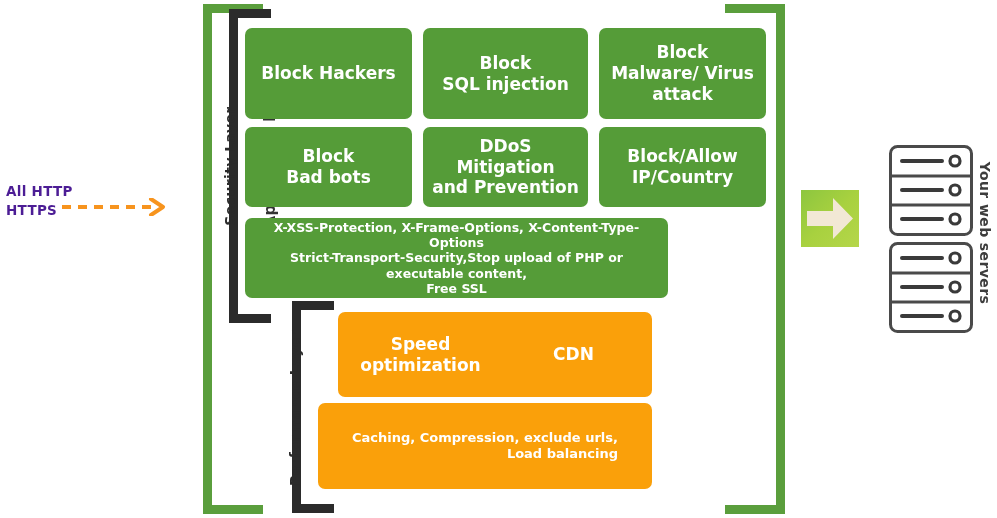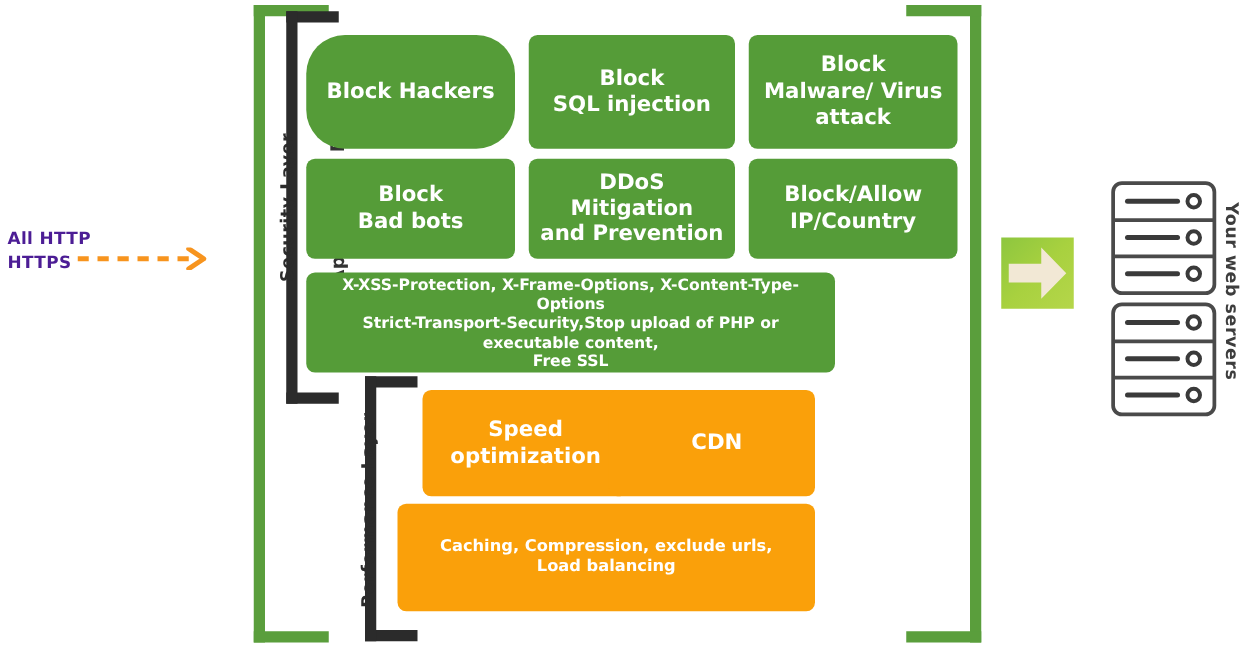--- a/index.html
+++ b/index.html
@@ -109,31 +109,31 @@
     color: #ffffff;
     font-family: "DejaVu Sans", sans-serif;
     font-weight: bold;
     box-sizing: border-box;
     padding: 4px 8px;
     line-height: 1.22;
   }
   .green { background: #559c38; }
   .orange { background: #faa00a; }
 
-  #box-block-hackers  { left: 245px; top: 28px;  width: 167px; height: 91px;  font-size: 17px; border-radius: 31px; }
+  #box-block-hackers  { left: 245px; top: 28px;  width: 167px; height: 91px;  font-size: 17px; }
   #box-sql-injection  { left: 423px; top: 28px;  width: 165px; height: 91px;  font-size: 17px; }
   #box-malware        { left: 599px; top: 28px;  width: 167px; height: 91px;  font-size: 17px; }
   #box-bad-bots       { left: 245px; top: 127px; width: 167px; height: 80px;  font-size: 17px; }
   #box-ddos           { left: 423px; top: 127px; width: 165px; height: 80px;  font-size: 17px; text-align: center; }
   #box-ip-country     { left: 599px; top: 127px; width: 167px; height: 80px;  font-size: 17px; }
   #box-headers        { left: 245px; top: 218px; width: 423px; height: 80px;  font-size: 12.5px; }
 
   #box-speed          { left: 318px; top: 312px; width: 165px; height: 85px;  font-size: 17px; margin-left: 20px; }
   #box-cdn            { left: 487px; top: 312px; width: 165px; height: 85px;  font-size: 17px; padding-left: 16px; }
-  #box-caching        { left: 318px; top: 403px; width: 334px; height: 86px;  font-size: 13px; }
+  #box-caching        { left: 318px; top: 403px; width: 334px; height: 86px;  font-size: 13px; text-align: right; }
 
   
   #green-arrow-tile {
     position: absolute;
     left: 801px;
     top: 190px;
     width: 58px;
     height: 57px;
     background: linear-gradient(135deg, #8dc63f 0%, #a8d13f 50%, #b5d64a 100%);
   }

